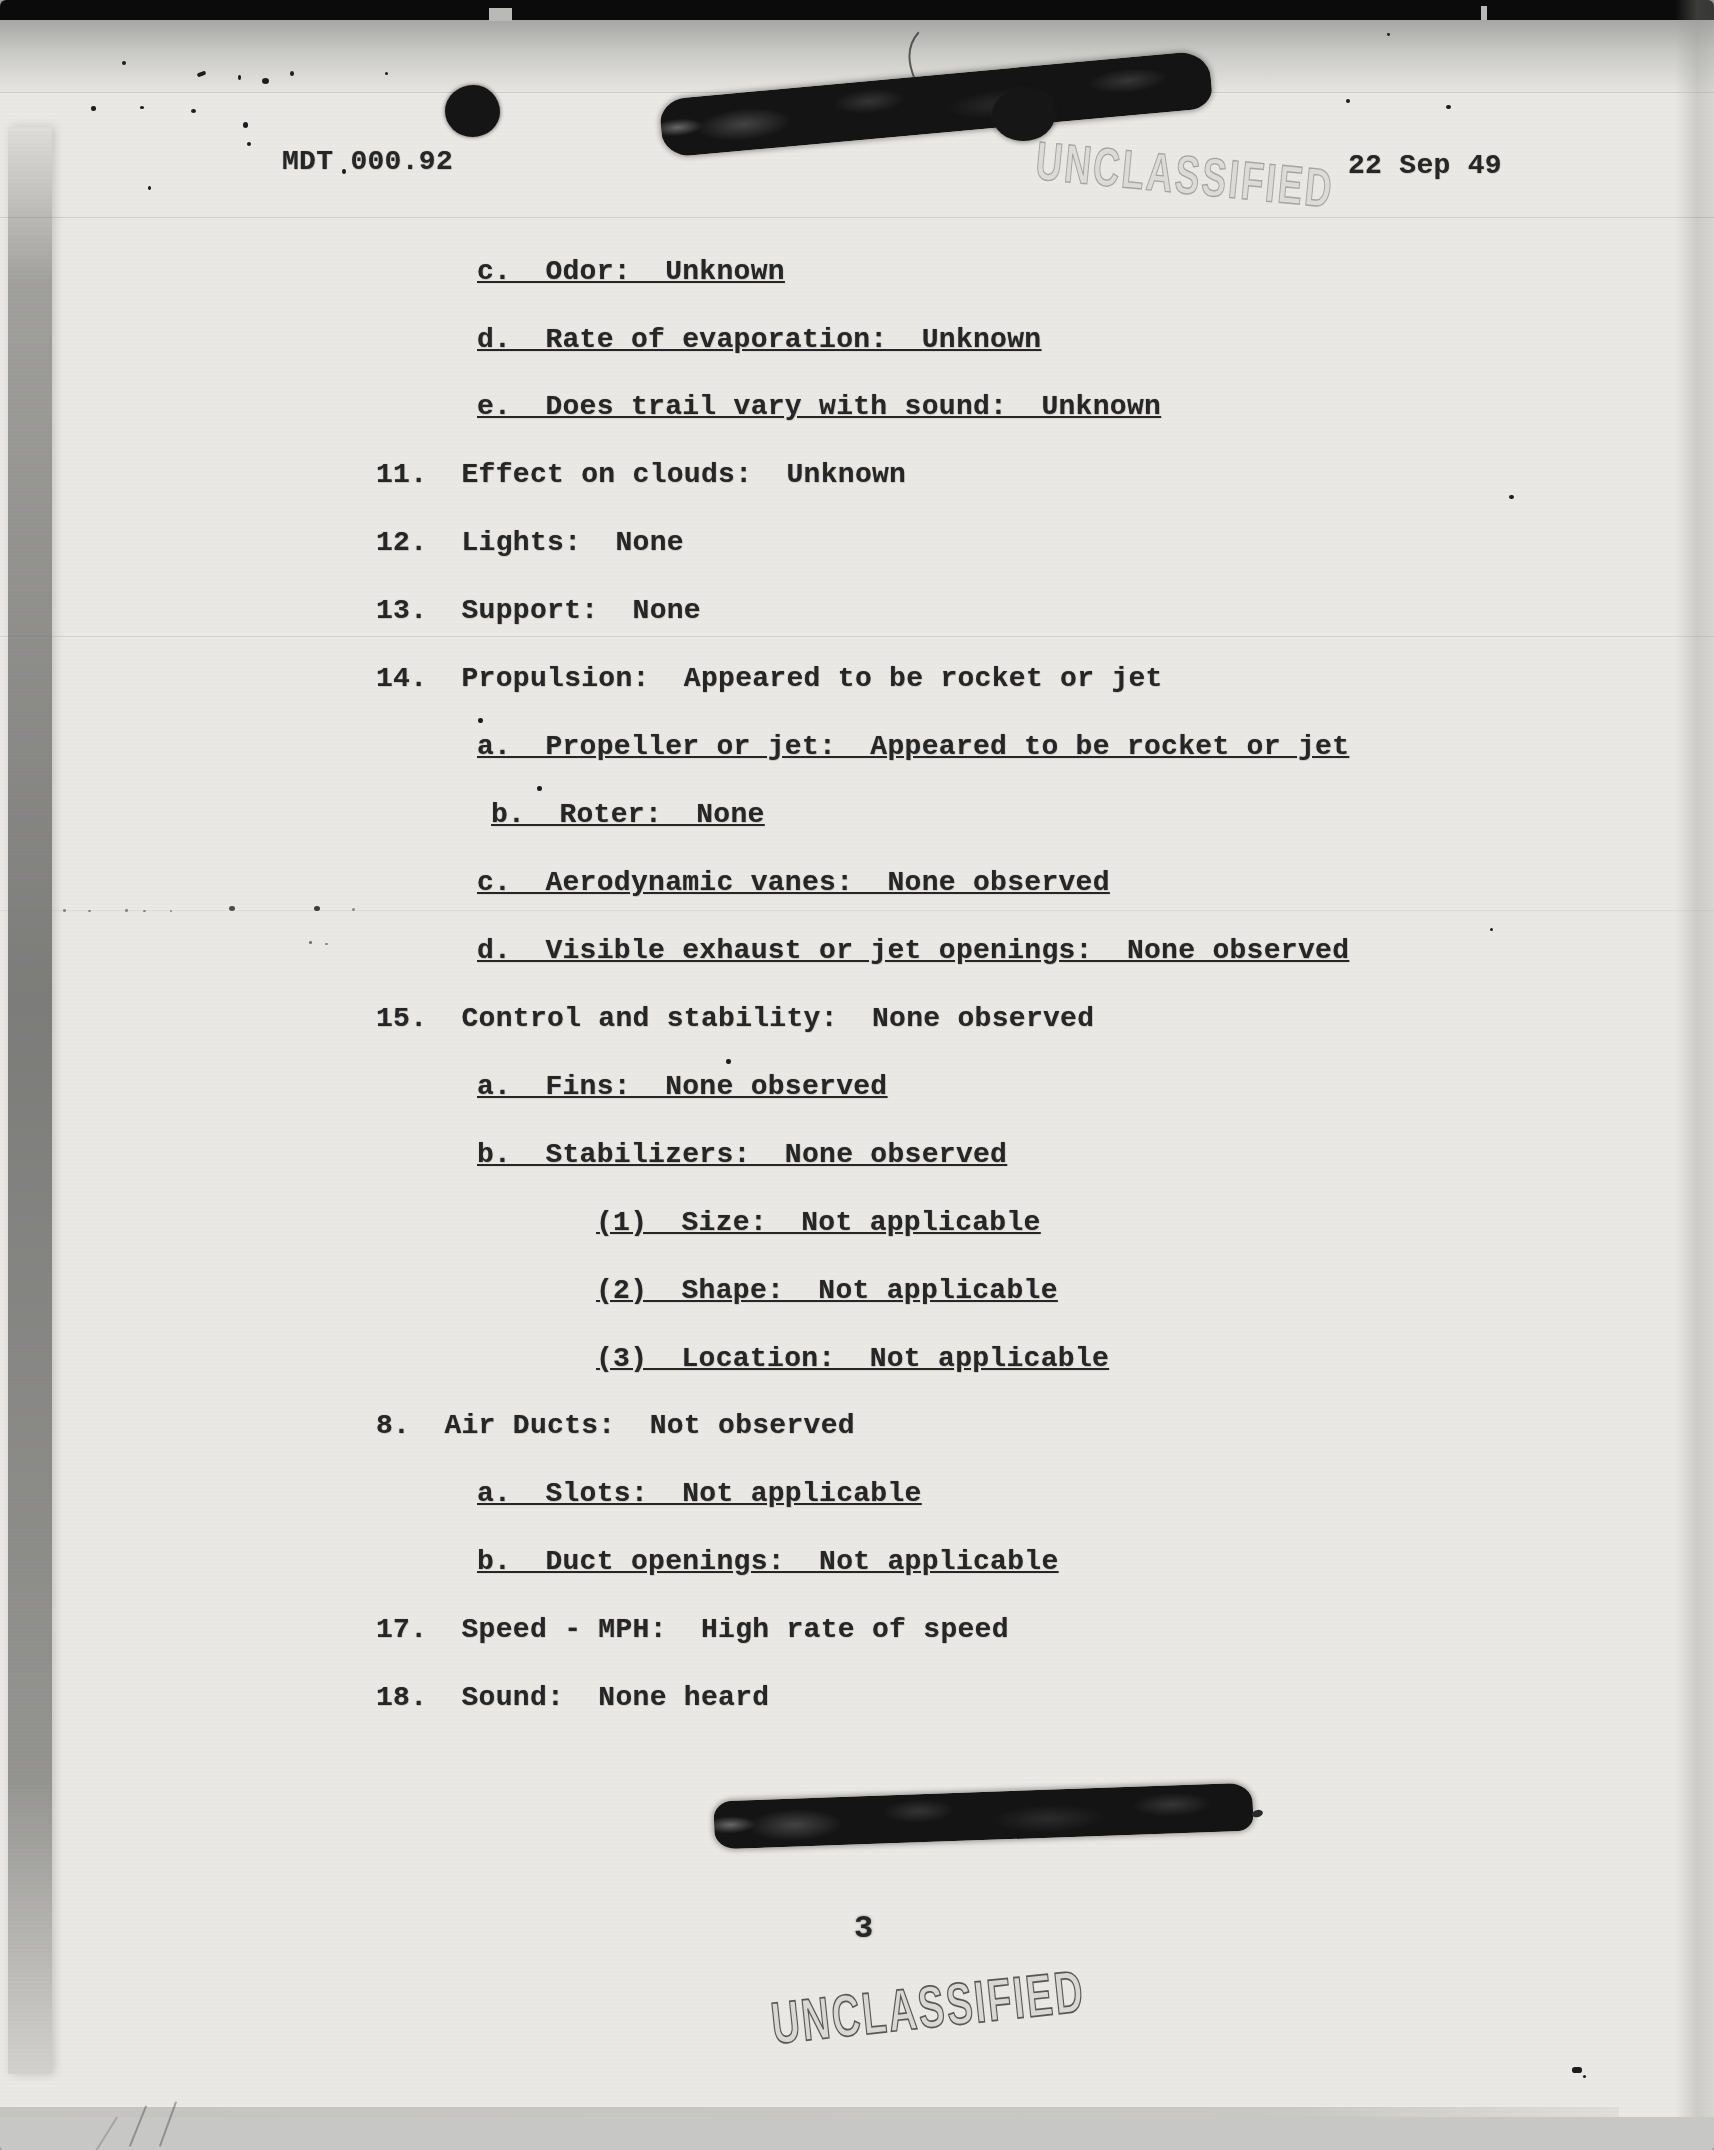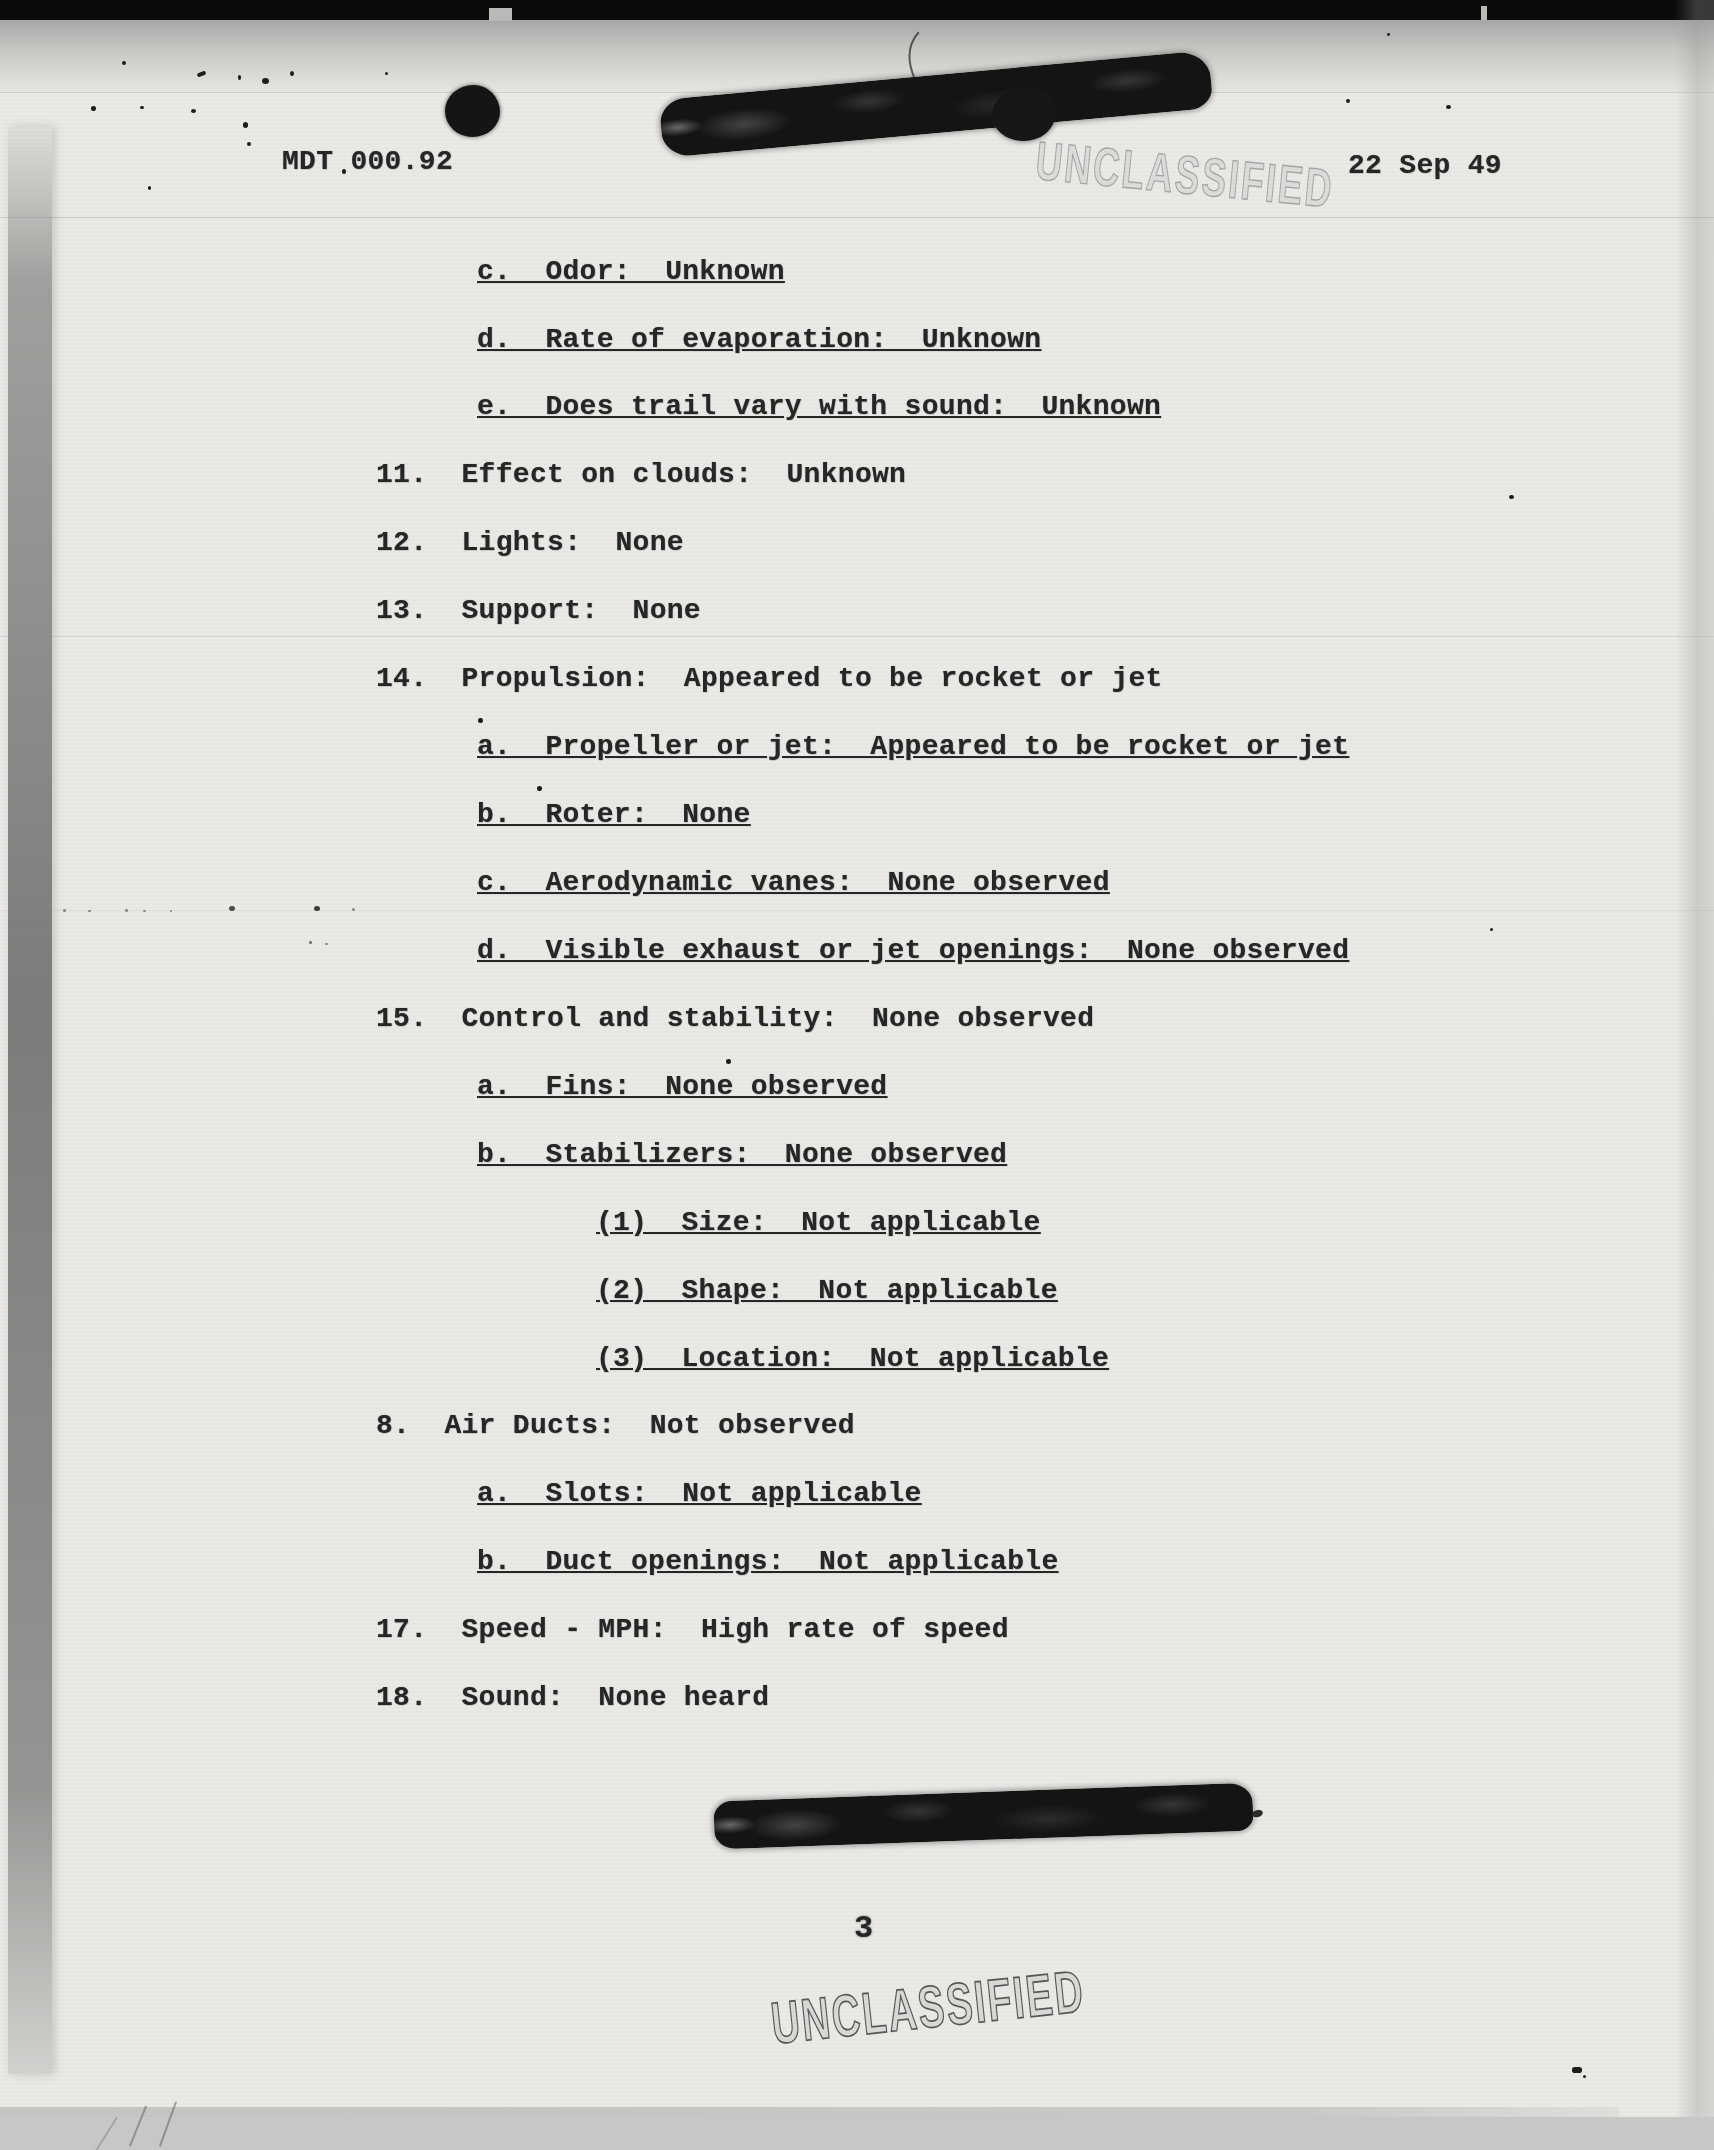--- a/index.html
+++ b/index.html
@@ -1,19 +1,20 @@
 <!DOCTYPE html>
 <html style="font-size:9px"><head>
 <meta charset="utf-8">
 <style>
   html,body { margin:0; padding:0; background:#9a9a98; }
   #screen {
     position:relative; width:1714px; height:2151px; overflow:hidden;
     background:#cdcdcb;
     font-family:"Liberation Mono", monospace;
+    border-radius:6px;
   }
   
   #strip-top { position:absolute; left:0; top:0; width:1714px; height:20.4px; background:#0b0b0b; }
   .strip-notch { position:absolute; background:#b9b9b7; }
   #band-top { position:absolute; left:0; top:20.4px; width:1714px; height:72px;
     background:linear-gradient(to bottom, #a6a6a4, #c9c9c6 45%, #e6e5e2); }
   #paper { position:absolute; left:0; top:93px; width:1714px; height:2024px; background:#eae9e6;
     background-image:repeating-linear-gradient(0deg, rgba(0,0,0,0.012) 0 1.7px, transparent 1.7px 4px); }
   #edge-left { position:absolute; left:8px; top:127px; width:44px; height:1947px;
     background:linear-gradient(to bottom, rgba(120,120,118,0.10), rgba(100,100,98,0.55) 8%, rgba(82,82,80,0.72) 45%, rgba(96,96,94,0.62) 85%, rgba(140,140,138,0.25));
@@ -103,21 +104,21 @@
 
   <div id="typed-lines">
       <div class="typed indent-1" style="top: 258px;">c.  Odor:  Unknown</div>
       <div class="typed indent-1" style="top: 326px;">d.  Rate of evaporation:  Unknown</div>
       <div class="typed indent-1" style="top: 393px;">e.  Does trail vary with sound:  Unknown</div>
       <div class="typed indent-0" style="top: 461px;">11.  Effect on clouds:  Unknown</div>
       <div class="typed indent-0" style="top: 529px;">12.  Lights:  None</div>
       <div class="typed indent-0" style="top: 597px;">13.  Support:  None</div>
       <div class="typed indent-0" style="top: 665px;">14.  Propulsion:  Appeared to be rocket or jet</div>
       <div class="typed indent-1" style="top: 733px;">a.  Propeller or jet:  Appeared to be rocket or jet</div>
-      <div class="typed indent-1" style="top: 801px;">b.  Roter:  None</div>
+      <div class="typed indent-1" style="top: 801px; margin-left: 14px;">b.  Roter:  None</div>
       <div class="typed indent-1" style="top: 869px;">c.  Aerodynamic vanes:  None observed</div>
       <div class="typed indent-1" style="top: 937px;">d.  Visible exhaust or jet openings:  None observed</div>
       <div class="typed indent-0" style="top: 1005px;">15.  Control and stability:  None observed</div>
       <div class="typed indent-1" style="top: 1073px;">a.  Fins:  None observed</div>
       <div class="typed indent-1" style="top: 1141px;">b.  Stabilizers:  None observed</div>
       <div class="typed indent-2" style="top: 1209px;">(1)  Size:  Not applicable</div>
       <div class="typed indent-2" style="top: 1277px;">(2)  Shape:  Not applicable</div>
       <div class="typed indent-2" style="top: 1345px;">(3)  Location:  Not applicable</div>
       <div class="typed indent-0" style="top: 1412px;">8.  Air Ducts:  Not observed</div>
       <div class="typed indent-1" style="top: 1480px;">a.  Slots:  Not applicable</div>

